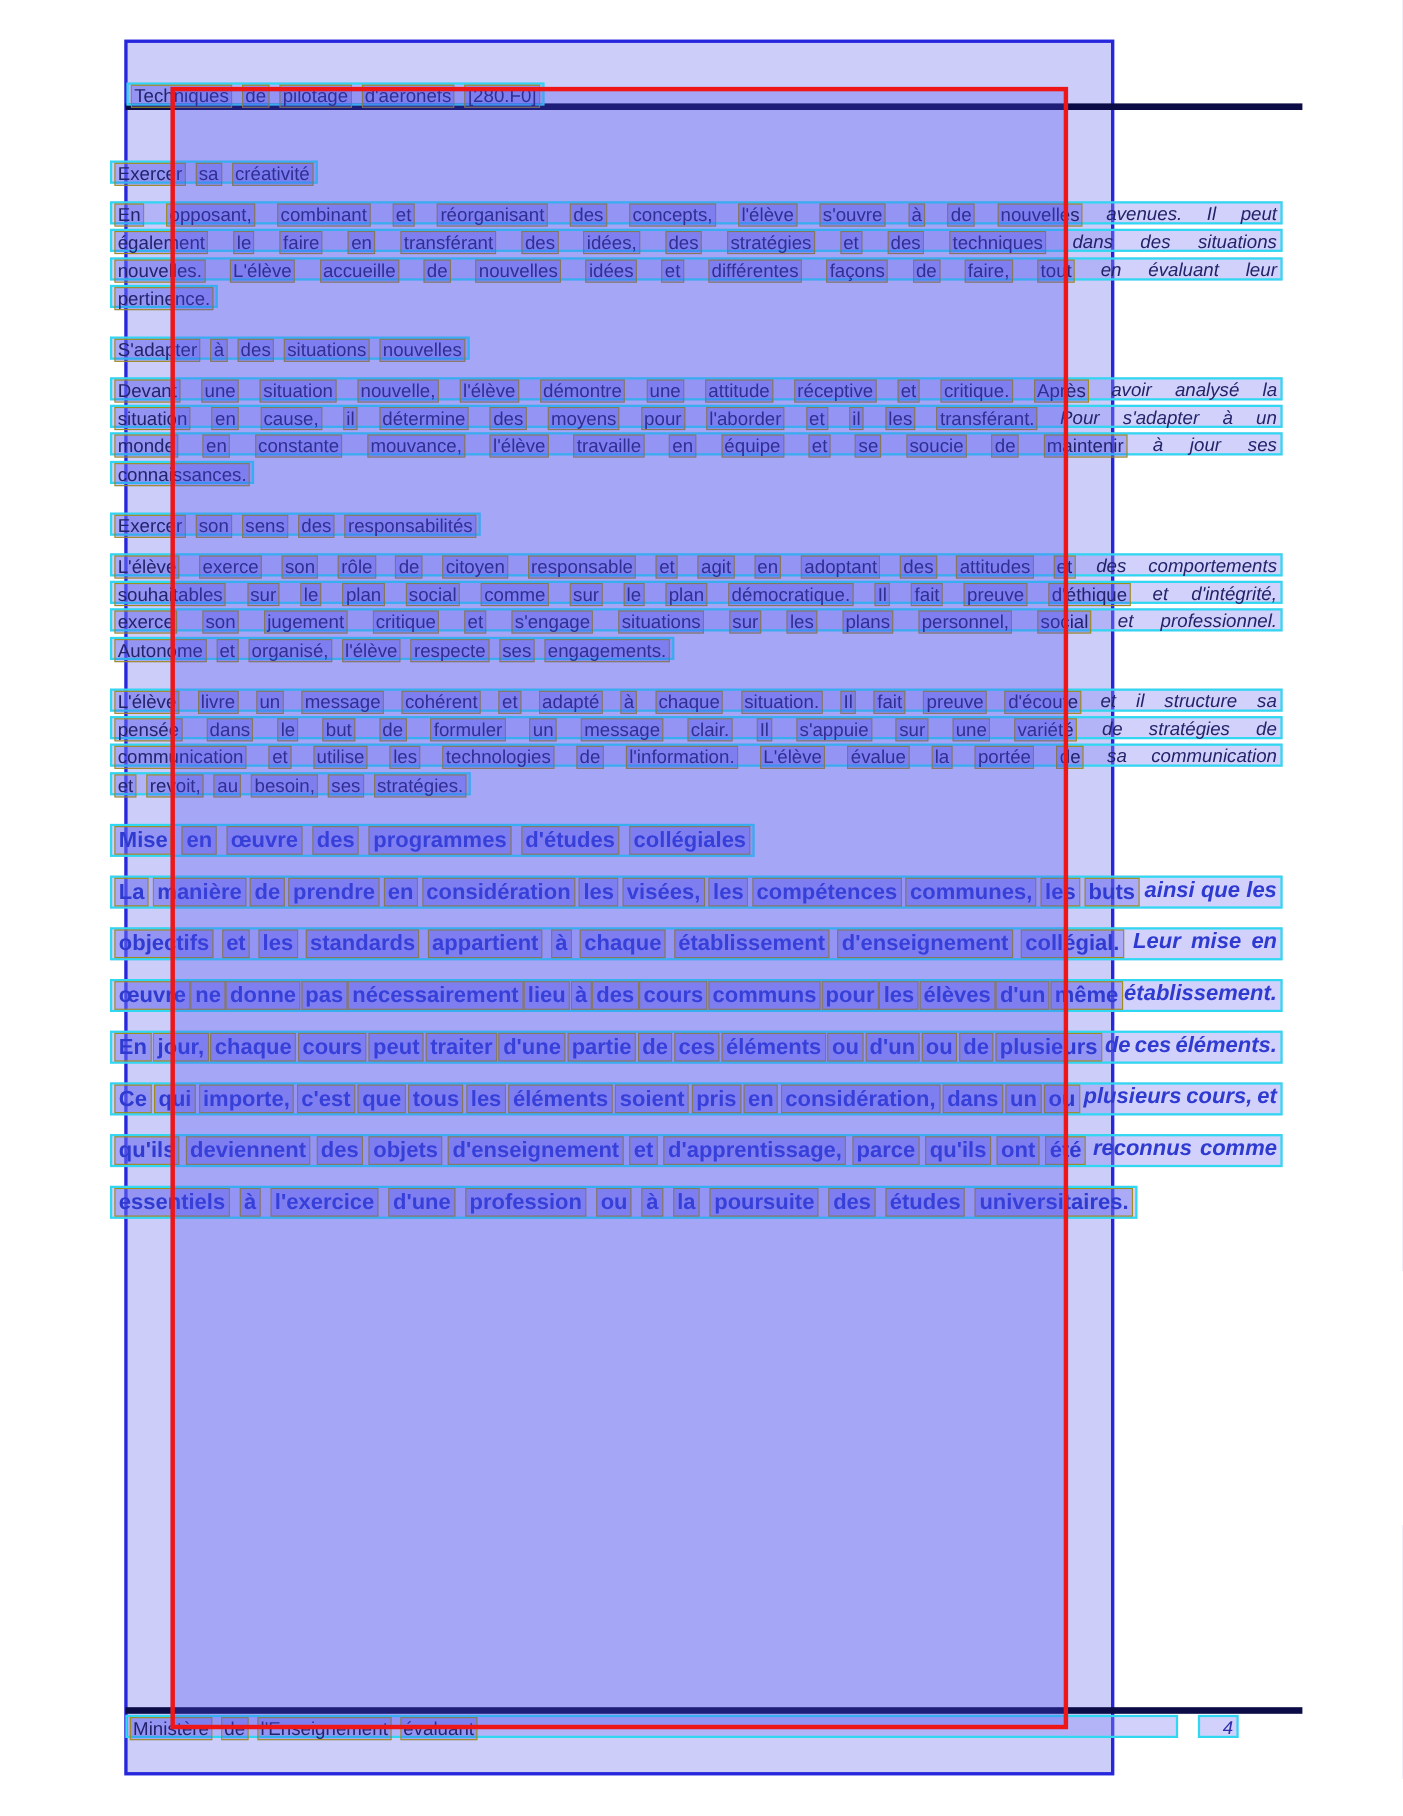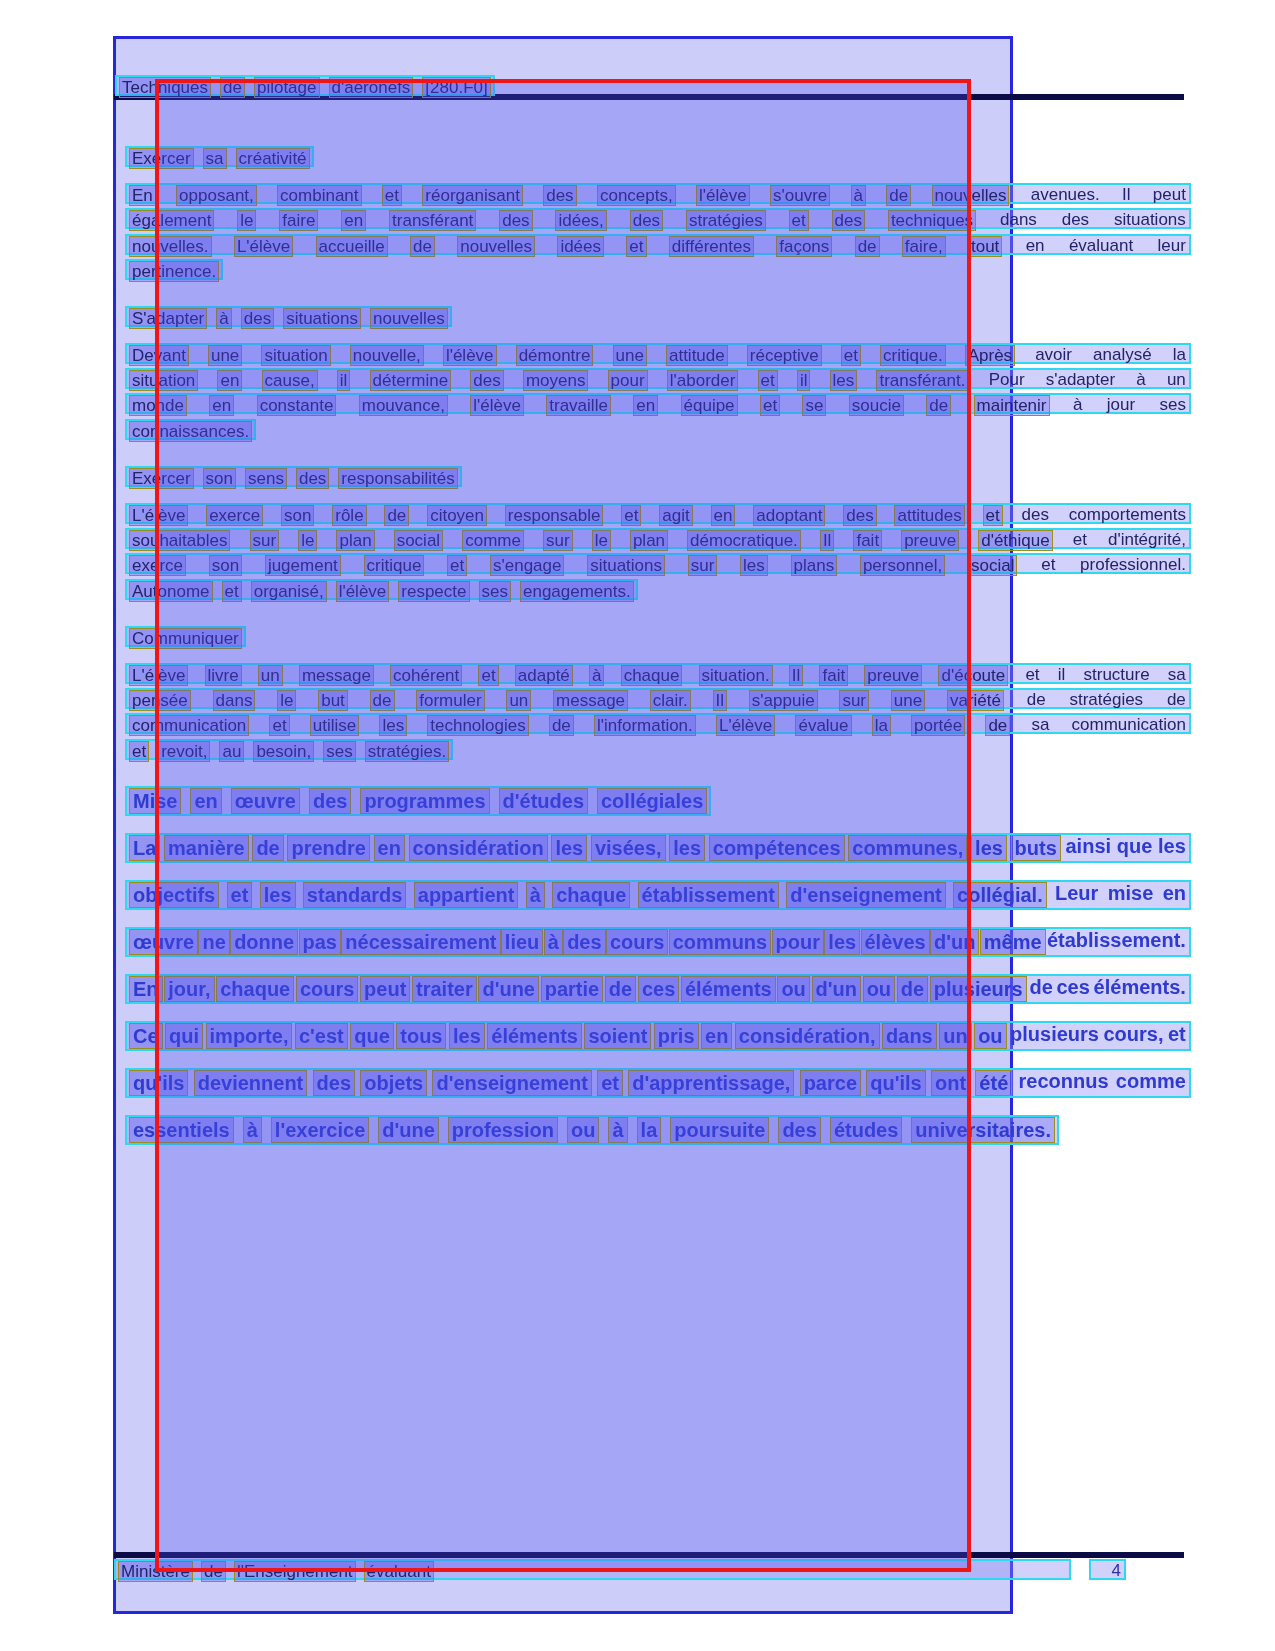--- a/index.html
+++ b/index.html
@@ -9,22 +9,22 @@
         background:var(--page-fill,#cdcdf9);border:3px solid var(--page-border,#2626dd);}
   .rule{position:absolute;left:114px;width:1070px;height:6px;background:var(--rule,#0b0b45);z-index:3;}
   .rule-top{top:94px;}
   .rule-bottom{top:1552px;}
   .tline{box-sizing:border-box;height:21px;margin-bottom:4.3px;border:2px solid var(--line-border,#2fd8f0);
          background:var(--line-fill,rgba(140,140,245,0.40));display:flex;align-items:flex-start;
          justify-content:space-between;padding:0 2px;font-size:17px;line-height:1;white-space:nowrap;z-index:4;}
   .tline.short, .tline.hug{width:max-content;justify-content:flex-start;gap:9px;}
   .w{box-sizing:border-box;display:inline-block;border:1px solid var(--word-border,#a08c1a);
      background:var(--word-fill,rgba(70,70,235,0.28));padding:1px 2px;}
-  .wo{display:inline-block;padding:1px 1px;}
-  .column{position:absolute;left:125px;top:146px;width:1066px;z-index:4;}
+  .wo{display:inline-block;padding:1px 1px;font-style:italic;}
+  .column{position:absolute;left:100px;top:146px;width:1066px;z-index:4;}
   .section{margin-bottom:26px;}
   .heading-line{margin-bottom:16px;}
   .big .tline{height:30px;font-size:20px;font-weight:bold;color:var(--big-heading,#2e3ad0);margin-bottom:17px;}
   .big .w{padding:2px 3px;}
   .header-line{position:absolute;left:115px;top:75px;z-index:4;}
   .footer-line{position:absolute;left:114px;top:1559px;width:957px;z-index:4;}
   .footer-line .tline{width:100%;justify-content:flex-start;gap:8px;margin-bottom:0;}
   .pagenum-box{position:absolute;left:1089px;top:1559px;width:37px;z-index:4;}
   .pagenum-box .tline{width:100%;justify-content:flex-end;margin-bottom:0;color:var(--pagenum,#2e2ea8);}
   .overlay{position:absolute;left:155px;top:79px;width:816px;height:1493px;z-index:10;
@@ -247,25 +247,20 @@
           <span class="w">Autonome</span>
           <span class="w">et</span>
           <span class="w">organisé,</span>
           <span class="w">l'élève</span>
           <span class="w">respecte</span>
           <span class="w">ses</span>
           <span class="w">engagements.</span>
         </div>
       </div>
       <div class="section">
-        <div class="heading-line">
-          <div class="tline hug">
-            <span class="w">Communiquer</span>
-          </div>
-        </div>
         <div class="tline">
           <span class="w">L'élève</span>
           <span class="w">livre</span>
           <span class="w">un</span>
           <span class="w">message</span>
           <span class="w">cohérent</span>
           <span class="w">et</span>
           <span class="w">adapté</span>
           <span class="w">à</span>
           <span class="w">chaque</span>

